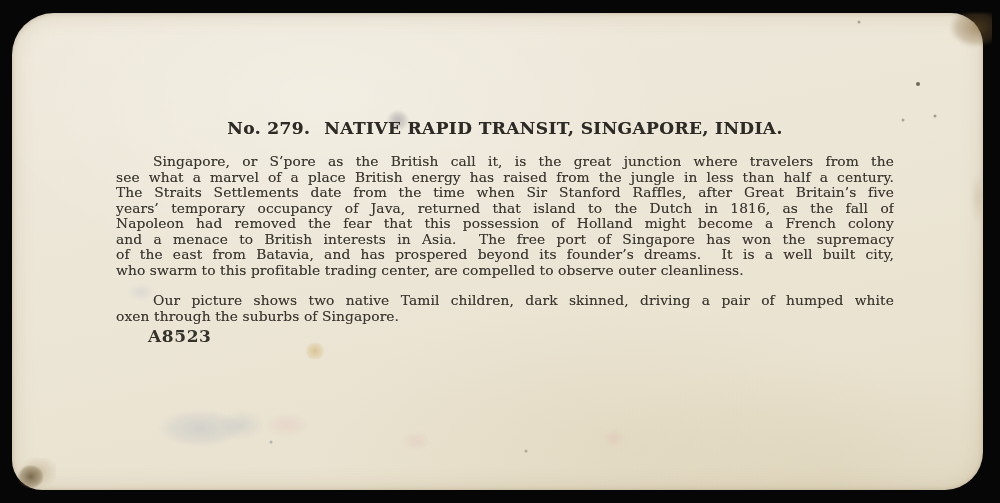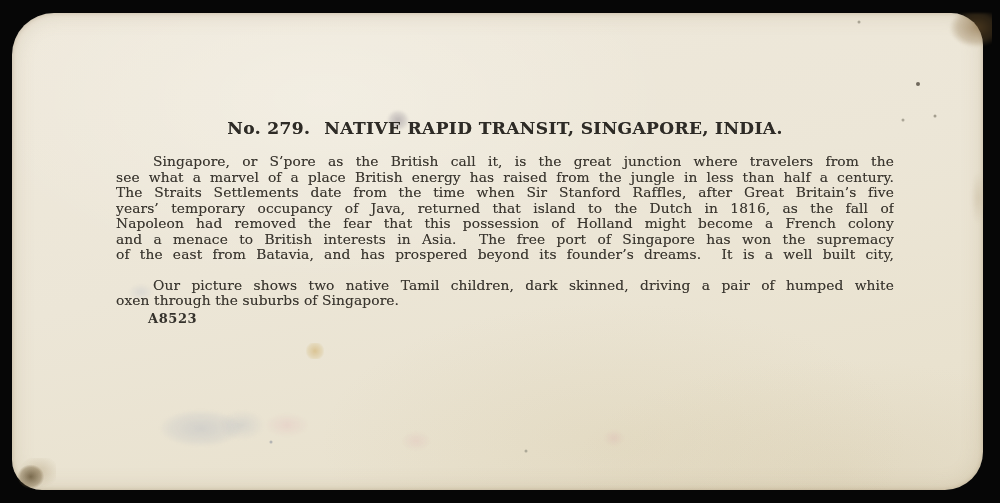--- a/index.html
+++ b/index.html
@@ -60,21 +60,21 @@
     overflow: hidden;
     text-align: left;
   }
   .line.justify {
     text-align: justify;
     text-align-last: justify;
   }
   .line.indent { text-indent: 37px; margin-top: 15px; }
   .catalog {
     font-weight: 700;
-    font-size: 13px;
+    font-size: 17px;
     letter-spacing: 0.6px;
     padding-left: 32px;
     margin-top: 2px;
     color: #35322c;
   }
   
   .stain { position: absolute; pointer-events: none; }
   .stain-top-right-corner {
     left: 925px; top: 0px; width: 58px; height: 46px;
     background: radial-gradient(ellipse 60% 55% at 68% 32%,
@@ -178,20 +178,21 @@
         <span class="title-number">No. 279.</span><span>NATIVE RAPID TRANSIT, SINGAPORE, INDIA.</span>
       </div>
       <div class="body-block">
         <div class="line justify indent">Singapore, or S’pore as the British call it, is the great junction where travelers from the</div>
         <div class="line justify">see what a marvel of a place British energy has raised from the jungle in less than half a century.</div>
         <div class="line justify">The Straits Settlements date from the time when Sir Stanford Raffles, after Great Britain’s five</div>
         <div class="line justify">years’ temporary occupancy of Java, returned that island to the Dutch in 1816, as the fall of</div>
         <div class="line justify">Napoleon had removed the fear that this possession of Holland might become a French colony</div>
         <div class="line justify">and a menace to British interests in Asia.&nbsp; The free port of Singapore has won the supremacy</div>
         <div class="line justify">of the east from Batavia, and has prospered beyond its founder’s dreams.&nbsp; It is a well built city,</div>
+        <div class="line">who swarm to this profitable trading center, are compelled to observe outer cleanliness.</div>
       </div>
       <div class="body-block">
         <div class="line justify indent">Our picture shows two native Tamil children, dark skinned, driving a pair of humped white</div>
         <div class="line">oxen through the suburbs of Singapore.</div>
       </div>
       <div class="catalog">A8523</div>
     </div>
 
   </div>
 </div>

